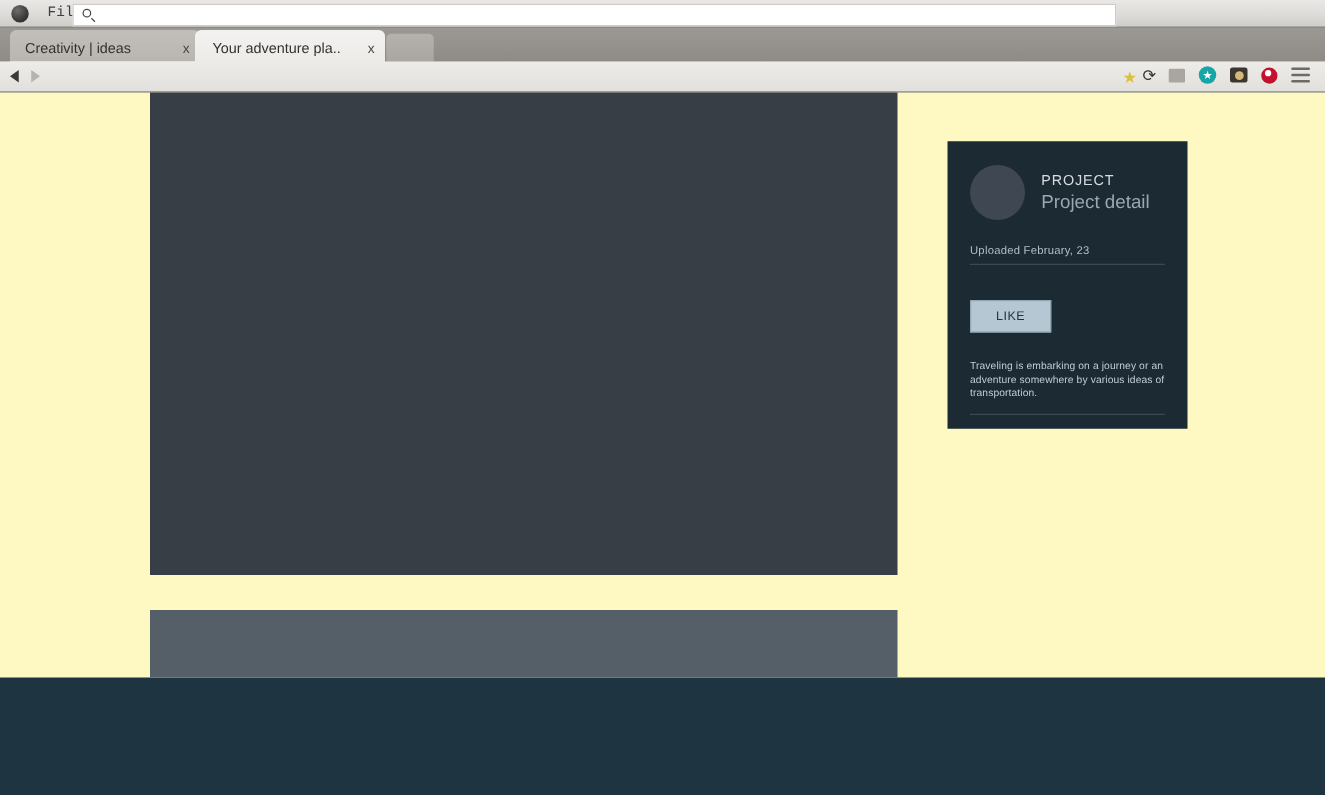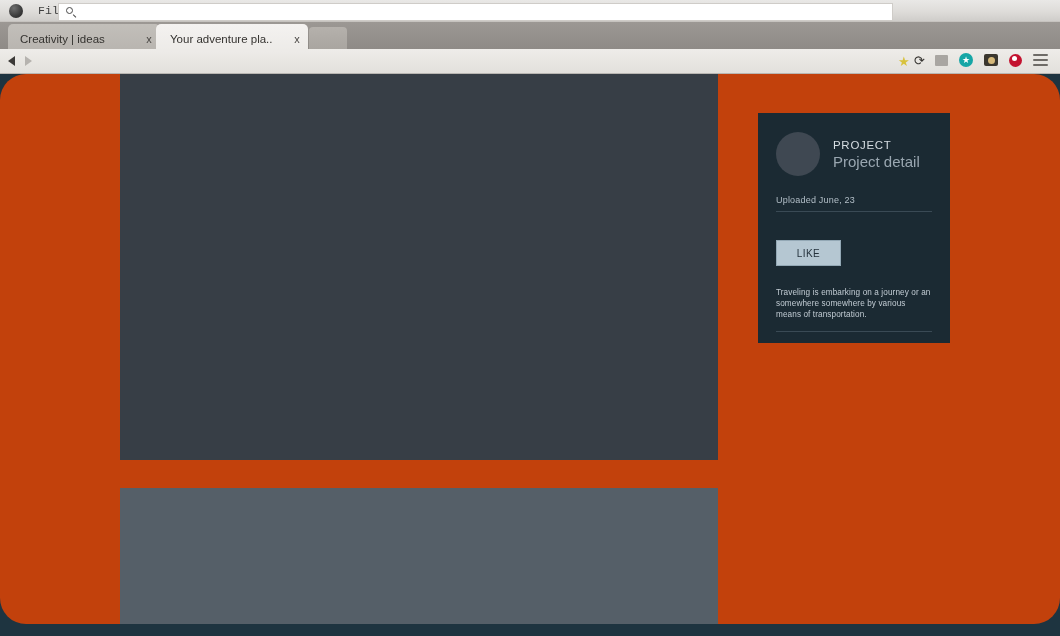--- a/index.html
+++ b/index.html
@@ -270,24 +270,23 @@
     height: 1.8px;
     background: #6e6b67;
     border-radius: 1px;
   }
 
   
   .viewport {
     position: absolute;
     left: 0; top: 74px;
     width: 1060px;
-    height: 550px;
-    background: #c2410c;
+    height: 468px;
+    background: #fef9c3;
     overflow: hidden;
-    border-radius: 26px;
   }
 
   .content-block {
     position: absolute;
     left: 120px;
     width: 598px;
   }
   .block-one {
     top: -1px;
     height: 387px;
@@ -441,23 +440,23 @@
 
     <div class="side-card">
       <div class="card-head">
         <div class="avatar"></div>
         <div class="card-head-text">
           <div class="project-title">PROJECT</div>
           <div class="project-sub">Project detail</div>
         </div>
       </div>
 
-      <div class="uploaded-row">Uploaded  June, 23</div>
+      <div class="uploaded-row">Uploaded  February, 23</div>
       <div class="divider"></div>
 
       <div class="like-btn">LIKE</div>
 
-      <div class="card-desc">Traveling is embarking on a journey or an somewhere somewhere by various means of transportation.</div>
+      <div class="card-desc">Traveling is embarking on a journey or an adventure somewhere by various ideas of transportation.</div>
       <div class="divider-bottom"></div>
     </div>
 
   </div>
 </div>
 
 </body></html>

